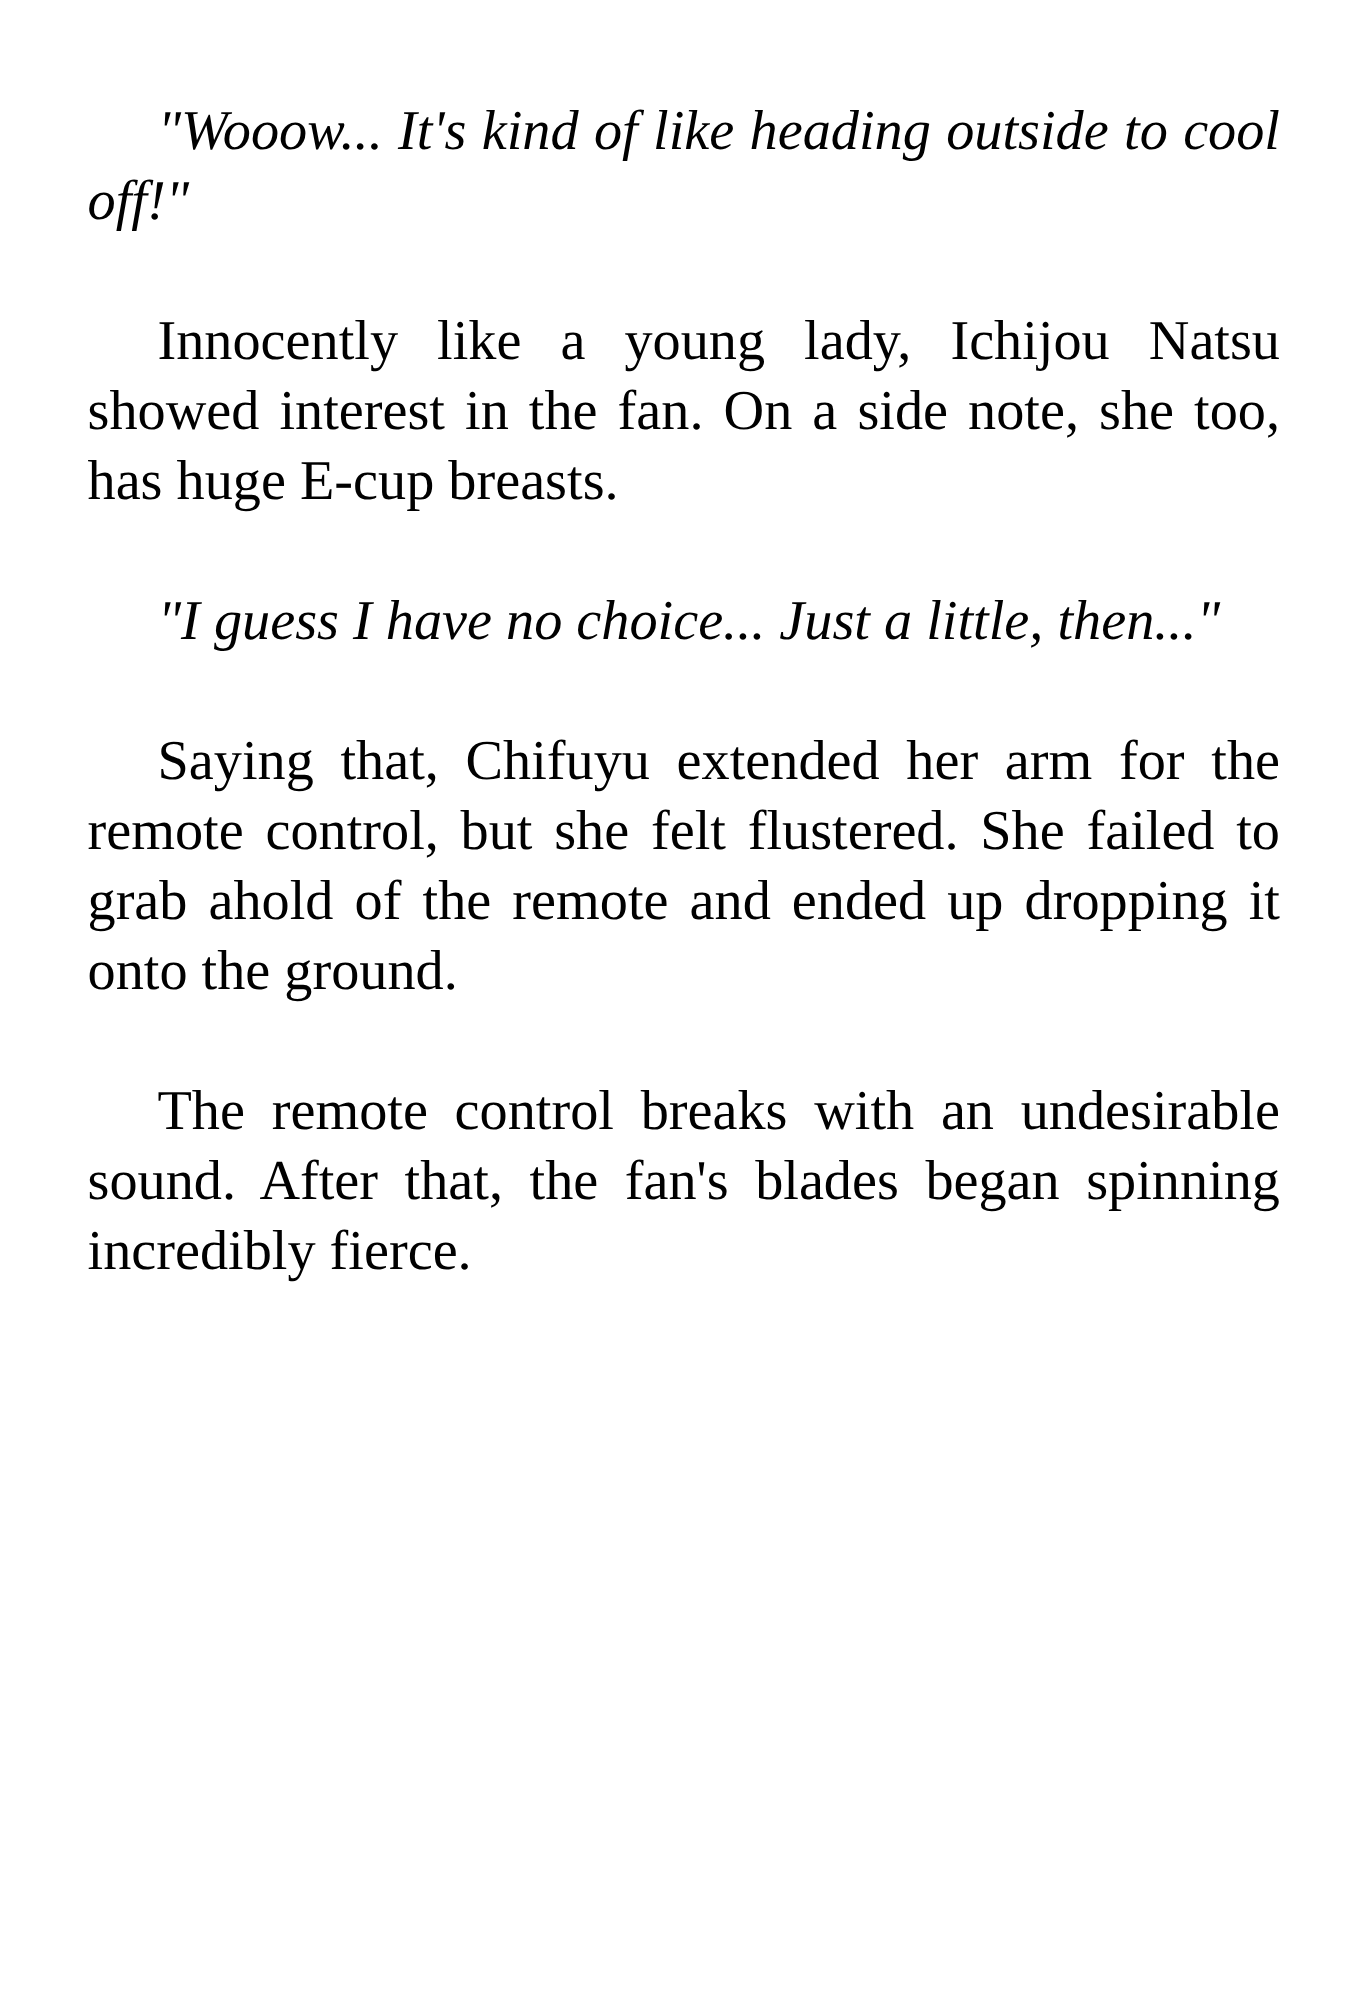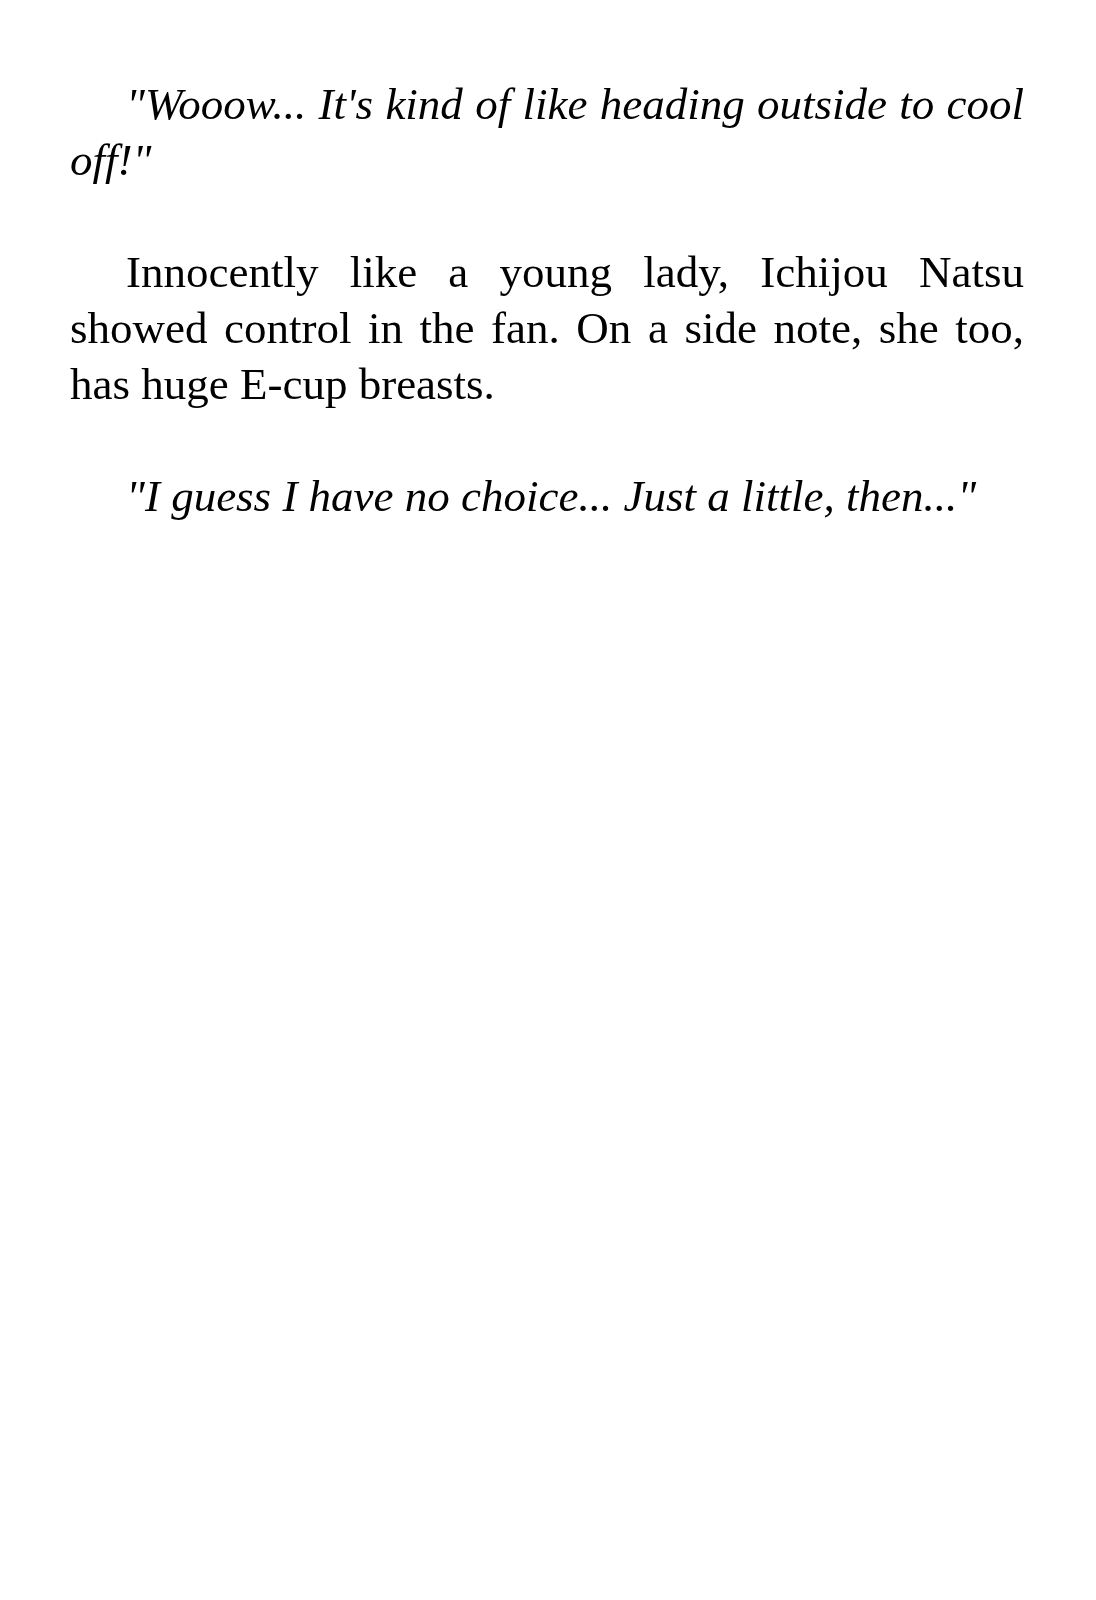--- a/index.html
+++ b/index.html
@@ -39,16 +39,18 @@
   .normal {
     font-style: normal;
   }
 </style>
 </head>
 <body>
 
 <div class="page">
   <div class="text-content">
     <p class="italic">"Wooow... It's kind of like heading outside to cool off!"</p>
-    <p class="normal">Innocently like a young lady, Ichijou Natsu showed control in the fan. On a side note, she too, has huge E-cup breasts.</p>
+    <p class="normal">Innocently like a young lady, Ichijou Natsu showed interest in the fan. On a side note, she too, has huge E-cup breasts.</p>
     <p class="italic">"I guess I have no choice... Just a little, then..."</p>
+    <p class="normal">Saying that, Chifuyu extended her arm for the remote control, but she felt flustered. She failed to grab ahold of the remote and ended up dropping it onto the ground.</p>
+    <p class="normal">The remote control breaks with an undesirable sound. After that, the fan's blades began spinning incredibly fierce.</p>
   </div>
 </div>
 
 </body></html>

